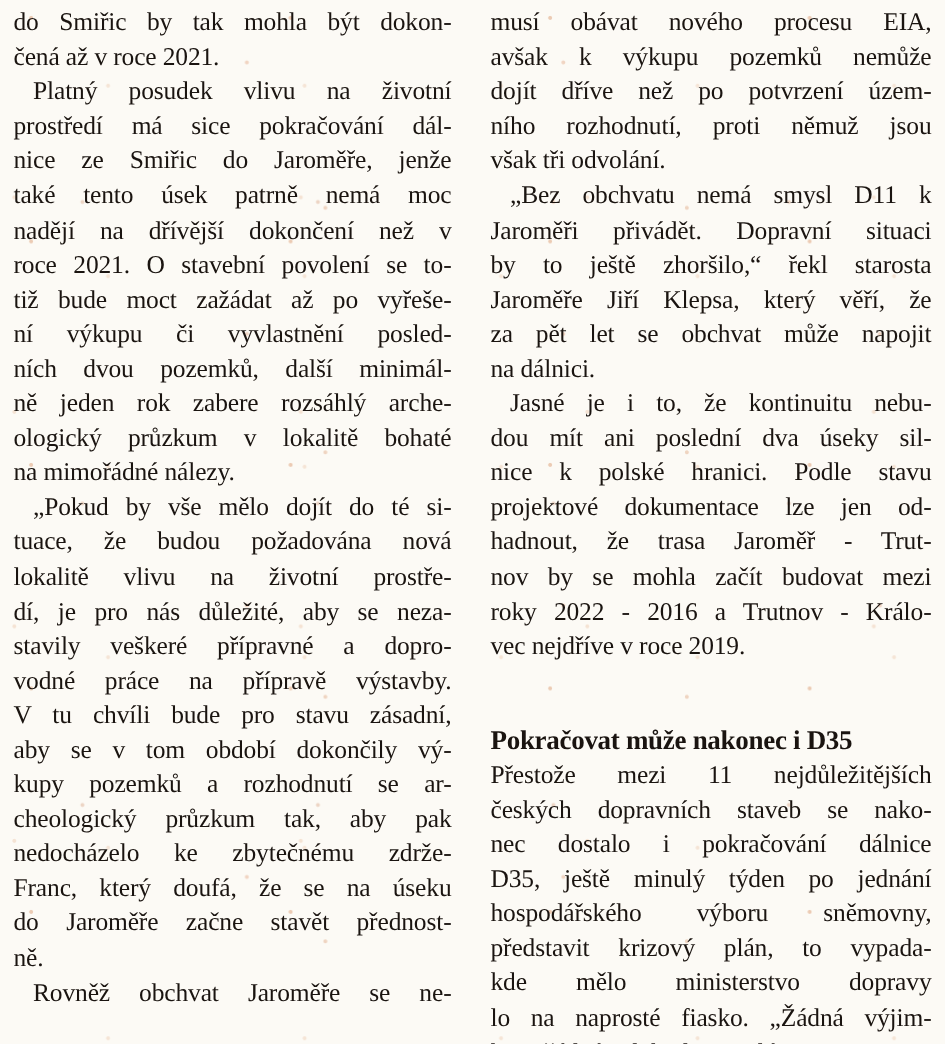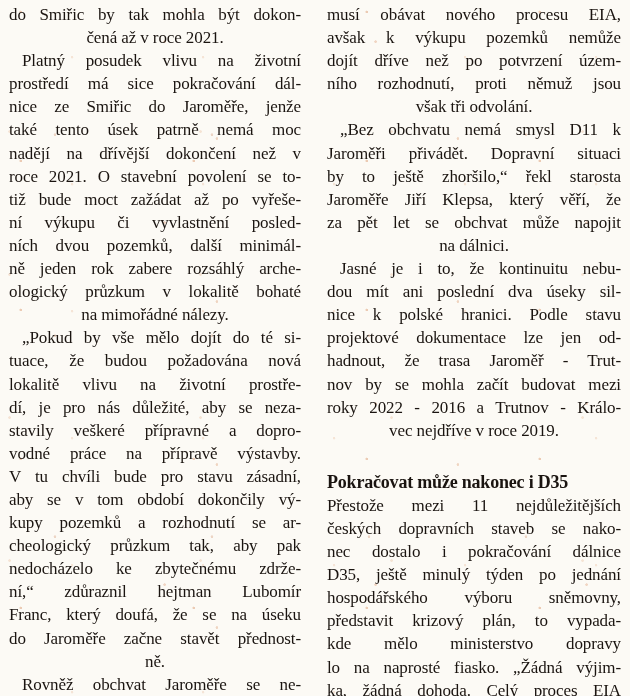--- a/index.html
+++ b/index.html
@@ -41,21 +41,21 @@
     font-size: 17px;
     letter-spacing: -0.1px;
     white-space: nowrap;
     overflow: visible;
   }
   .line.justify {
     white-space: normal;
     text-align: justify;
     text-align-last: justify;
   }
-  .line.nojust { text-align: center; }
+  .line.nojust { text-align: left; }
   .line.indent { text-indent: 13px; }
   .line.bold {
     font-weight: bold;
     font-size: 18px;
     letter-spacing: -0.2px;
     text-align-last: auto;
     text-align: left;
   }
 </style>
 </head>
@@ -81,21 +81,20 @@
       <div class="line justify">tuace, že budou požadována nová</div>
       <div class="line justify">lokalitě vlivu na životní prostře-</div>
       <div class="line justify">dí, je pro nás důležité, aby se neza-</div>
       <div class="line justify">stavily veškeré přípravné a dopro-</div>
       <div class="line justify">vodné práce na přípravě výstavby.</div>
       <div class="line justify">V tu chvíli bude pro stavu zásadní,</div>
       <div class="line justify">aby se v tom období dokončily vý-</div>
       <div class="line justify">kupy pozemků a rozhodnutí se ar-</div>
       <div class="line justify">cheologický průzkum tak, aby pak</div>
       <div class="line justify">nedocházelo ke zbytečnému zdrže-</div>
-      <div class="line justify">ní,“ zdůraznil hejtman Lubomír</div>
       <div class="line justify">Franc, který doufá, že se na úseku</div>
       <div class="line justify">do Jaroměře začne stavět přednost-</div>
       <div class="line nojust">ně.</div>
       <div class="line justify indent">Rovněž obchvat Jaroměře se ne-</div>
     </div>
   <div class="column col-right">
       <div class="line justify">musí obávat nového procesu EIA,</div>
       <div class="line justify">avšak k výkupu pozemků nemůže</div>
       <div class="line justify">dojít dříve než po potvrzení územ-</div>
       <div class="line justify">ního rozhodnutí, proti němuž jsou</div>
@@ -107,21 +106,21 @@
       <div class="line justify">za pět let se obchvat může napojit</div>
       <div class="line nojust">na dálnici.</div>
       <div class="line justify indent">Jasné je i to, že kontinuitu nebu-</div>
       <div class="line justify">dou mít ani poslední dva úseky sil-</div>
       <div class="line justify">nice k polské hranici. Podle stavu</div>
       <div class="line justify">projektové dokumentace lze jen od-</div>
       <div class="line justify">hadnout, že trasa Jaroměř - Trut-</div>
       <div class="line justify">nov by se mohla začít budovat mezi</div>
       <div class="line justify">roky 2022 - 2016 a Trutnov - Králo-</div>
       <div class="line nojust">vec nejdříve v roce 2019.</div>
-      <div class="line nojust bold" style="margin-top: 29px;">Pokračovat může nakonec i D35</div>
+      <div class="line nojust bold" style="margin-top: 40px;">Pokračovat může nakonec i D35</div>
       <div class="line justify">Přestože mezi 11 nejdůležitějších</div>
       <div class="line justify">českých dopravních staveb se nako-</div>
       <div class="line justify">nec dostalo i pokračování dálnice</div>
       <div class="line justify">D35, ještě minulý týden po jednání</div>
       <div class="line justify">hospodářského výboru sněmovny,</div>
       <div class="line justify">představit krizový plán, to vypada-</div>
       <div class="line justify">kde mělo ministerstvo dopravy</div>
       <div class="line justify">lo na naprosté fiasko. „Žádná výjim-</div>
       <div class="line justify">ka, žádná dohoda. Celý proces EIA</div>
     </div>

